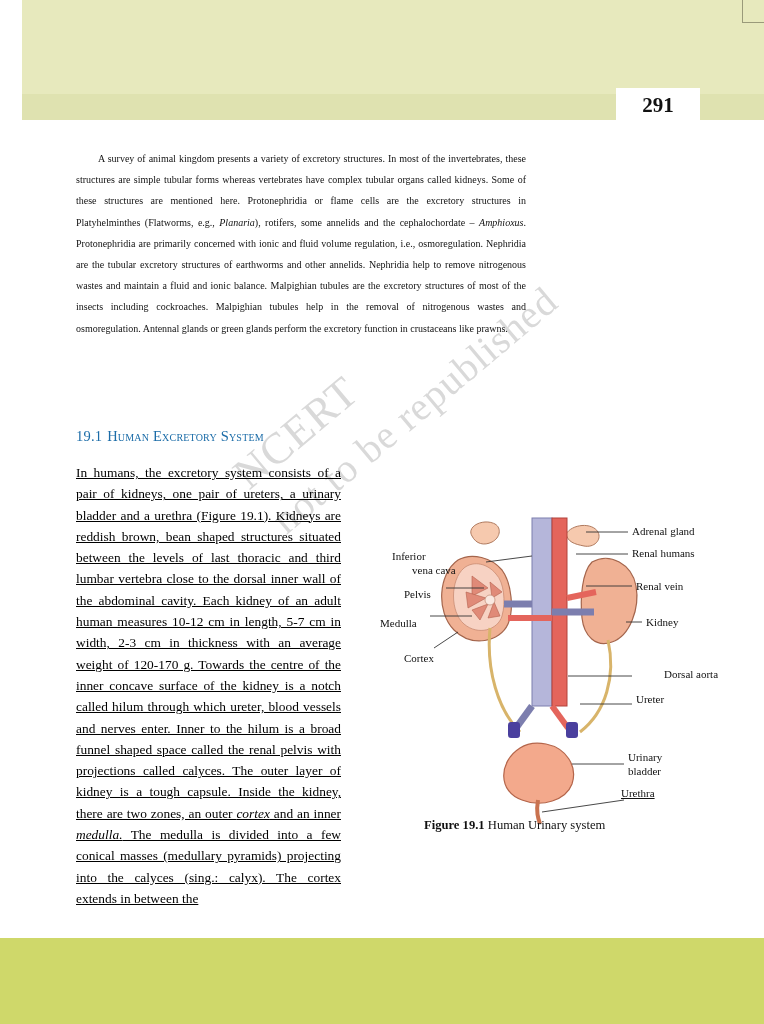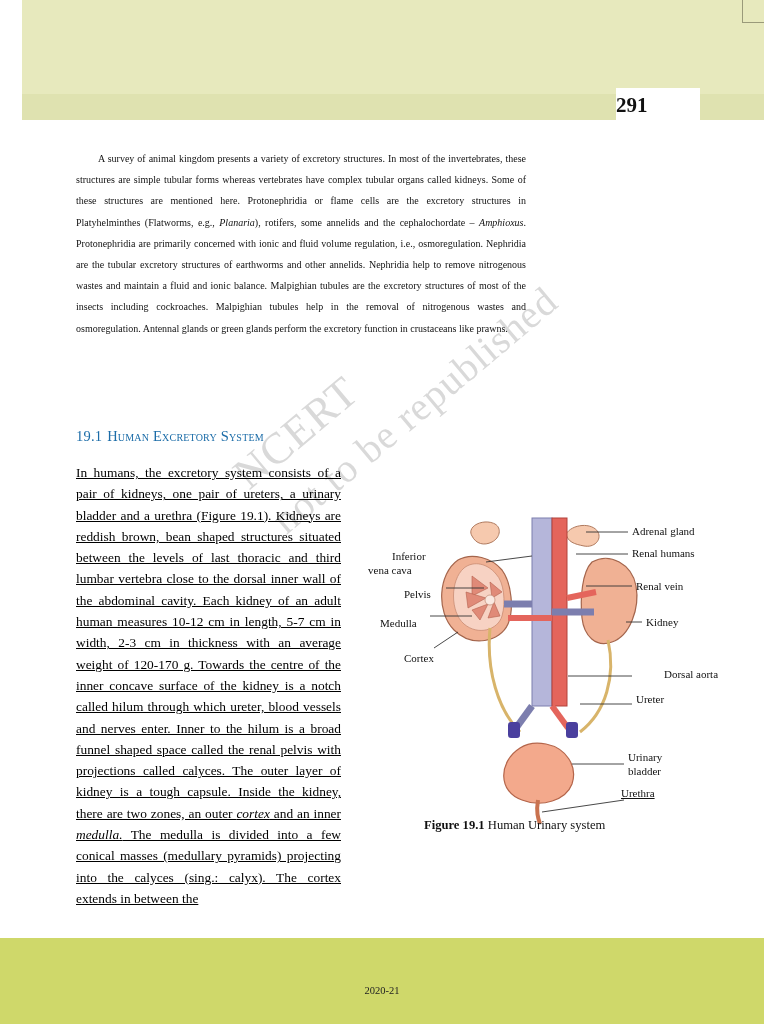--- a/index.html
+++ b/index.html
@@ -94,20 +94,21 @@
   }
   .page-number-box {
     position: absolute;
     top: 88px;
     left: 616px;
     width: 84px;
     height: 34px;
     background: #ffffff;
     display: flex;
     align-items: center;
+    justify-content: center;
   }
   .page-number {
     font-size: 21px;
     font-weight: bold;
     color: #111;
     font-family: "Liberation Serif", serif;
   }
 
   
   .para-top {
@@ -288,27 +289,26 @@
   <div class="fig-label" style="top:547px; left:632px;">Renal humans</div>
   <div class="fig-label" style="top:580px; left:636px;">Renal vein</div>
   <div class="fig-label" style="top:616px; left:646px;">Kidney</div>
   <div class="fig-label" style="top:668px; left:664px;">Dorsal aorta</div>
   <div class="fig-label" style="top:693px; left:636px;">Ureter</div>
   <div class="fig-label" style="top:751px; left:628px;">Urinary</div>
   <div class="fig-label" style="top:765px; left:628px;">bladder</div>
   <div class="fig-label" style="top:787px; left:621px;text-decoration:underline;">Urethra</div>
 
   <div class="fig-label" style="top:550px; left:392px;">Inferior</div>
-  <div class="fig-label" style="top:564px; left:368px;">vena cava</div>
+  <div class="fig-label" style="top:564px; left:412px;">vena cava</div>
   <div class="fig-label" style="top:588px; left:404px;">Pelvis</div>
   <div class="fig-label" style="top:617px; left:380px;">Medulla</div>
   <div class="fig-label" style="top:652px; left:404px;">Cortex</div>
 
   <div class="fig-caption">
     <b>Figure 19.1</b>
     <span>Human Urinary system</span>
   </div>
 
   <div class="bottom-band-2"></div>
   <div class="bottom-band"></div>
-  <div class="footer-year">2020-21</div>
 
 </div>
 
 </body></html>

